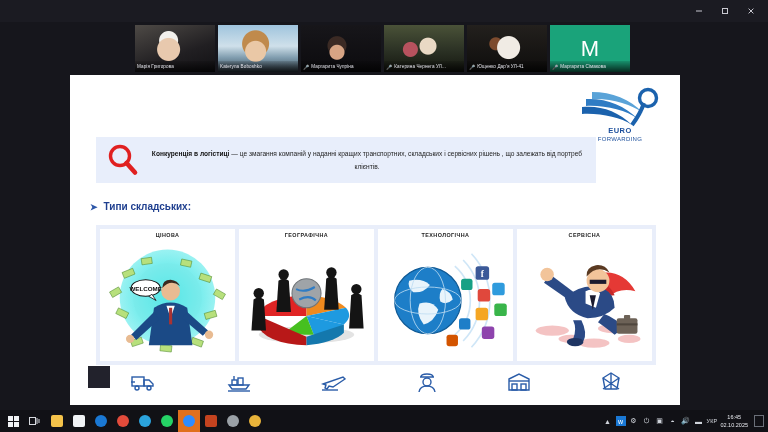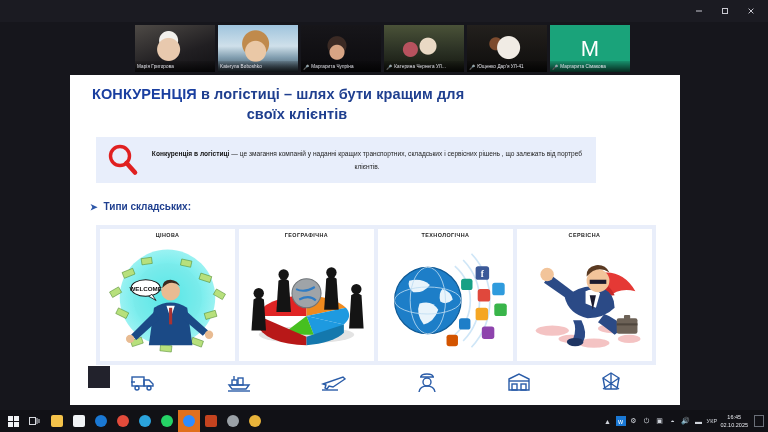--- a/index.html
+++ b/index.html
@@ -234,25 +234,34 @@
       </div>
       <div class="tile-name">
         <span class="mic-ico">🎤</span>
         <span>Маргарита Сімакова</span>
       </div>
     </div>
   </div>
 
   <div id="slide">
 
-    <div id="slide-title">
-      <span class="lead">КОНКУРЕНЦІЯ</span><span> в логістиці – шлях бути кращим для</span>
-      <span class="l2">своїх клієнтів</span>
-    </div>
-
+
+    <div id="logo">
+      <svg id="logo-mark" viewBox="0 0 82 42">
+        <path d="M2 20 C20 18 38 24 52 38 C40 30 20 26 2 27 Z" fill="#1b62ad"></path>
+        <path d="M6 12 C26 11 44 18 58 32 C46 23 24 18 6 19 Z" fill="#2f7cc4"></path>
+        <path d="M12 5 C32 5 50 12 63 26 C52 17 30 11 12 12 Z" fill="#5aa3d8"></path>
+        <path d="M52 38 C58 30 62 22 64 16" stroke="#1b62ad" stroke-width="4" fill="none"></path>
+        <circle cx="68" cy="11" r="8.5" fill="none" stroke="#1b62ad" stroke-width="3.4"></circle>
+      </svg>
+      <div id="logo-text">
+        <span class="t1">EURO</span>
+        <span class="t2">FORWARDING</span>
+      </div>
+    </div>
 
     <div id="defbox">
       <svg id="mag-icon" viewBox="0 0 34 34">
         <circle cx="14" cy="13" r="9.5" fill="none" stroke="#e02020" stroke-width="3.4"></circle>
         <line x1="20.5" y1="20" x2="29" y2="29.5" stroke="#e02020" stroke-width="4.6" stroke-linecap="round"></line>
       </svg>
       <div id="def-text">
         <b>Конкуренція в логістиці</b><span> — це змагання компаній у наданні кращих транспортних, складських і сервісних рішень , що залежать від портреб клієнтів.</span>
       </div>
     </div>

